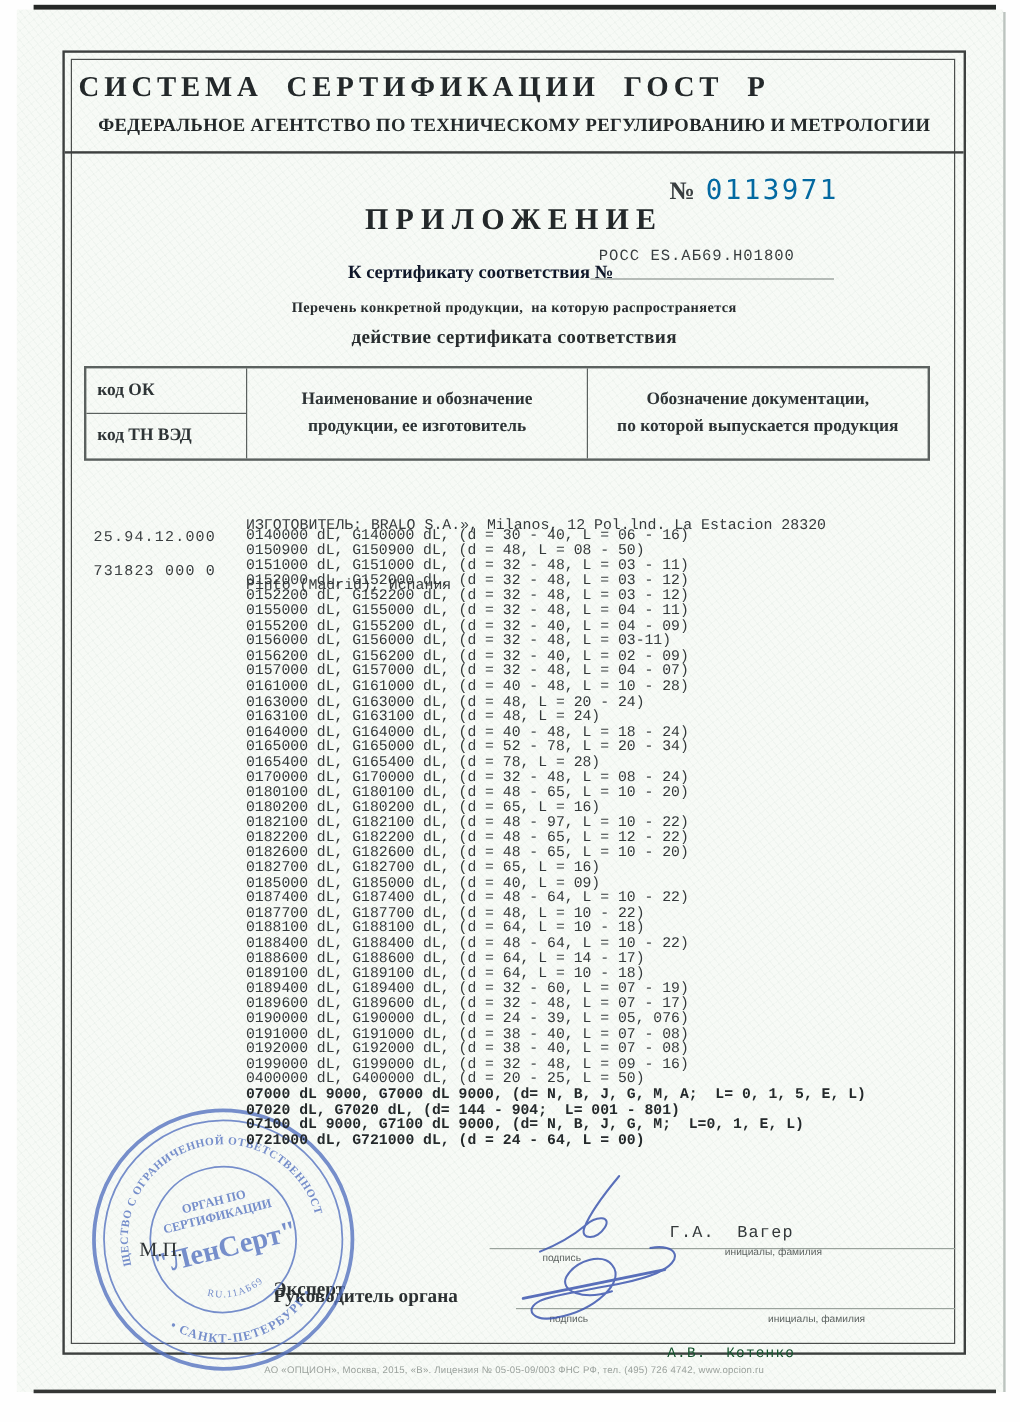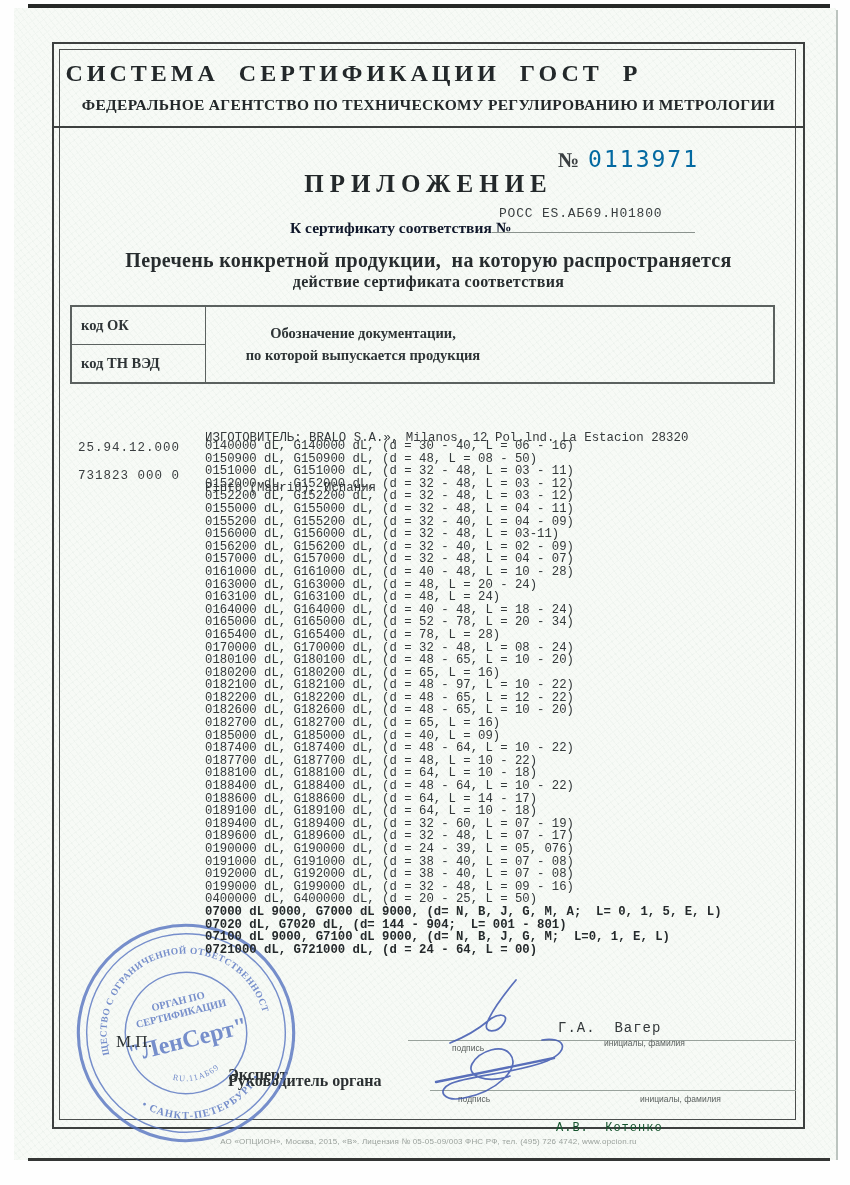--- a/index.html
+++ b/index.html
@@ -28,26 +28,26 @@
 
   .title{position:absolute;left:54px;top:170px;width:749px;text-align:center;font-weight:bold;
          font-size:25px;letter-spacing:6px;color:#23282a;}
 
   .cert-label{position:absolute;left:290px;top:219px;font-weight:bold;font-size:15.5px;color:#0f172a;}
   .cert-number{position:absolute;left:499px;top:206px;font-family:"Liberation Mono",monospace;
                font-size:13px;letter-spacing:.8px;color:#383d3f;white-space:pre;}
   .cert-underline{position:absolute;left:492px;top:232px;width:203px;border-top:1px solid #8a928d;}
 
   .sub1{position:absolute;left:54px;top:249px;width:749px;text-align:center;font-weight:bold;
-        font-size:20px;letter-spacing:.3px;color:#272c2e;white-space:pre;}
+        font-size:12px;letter-spacing:.3px;color:#272c2e;white-space:pre;}
   .sub2{position:absolute;left:54px;top:273px;width:749px;text-align:center;font-weight:bold;
         font-size:16px;letter-spacing:.3px;color:#272c2e;}
 
   .thead{position:absolute;left:70px;top:305px;width:701px;height:75px;border:2px solid #5b615f;
-         display:grid;grid-template-columns:134px 284px 1fr;background:transparent;gap:15px;}
+         display:grid;grid-template-columns:134px 284px 1fr;background:transparent;}
   .thead .c1{border-right:1px solid #5b615f;display:flex;flex-direction:column;}
   .thead .c1 .cell{flex:1;display:flex;align-items:center;padding-left:9px;
                    font-size:14.5px;font-weight:bold;color:#2e3436;}
   .thead .c1 .cell.top{border-bottom:1px solid #5b615f;}
   .thead .c2{border-right:1px solid #5b615f;}
   .thead .c2,.thead .c3{display:flex;flex-direction:column;align-items:center;justify-content:center;
          text-align:center;font-size:14.5px;font-weight:bold;color:#2e3436;line-height:1.5;}
 
   .mono{font-family:"Liberation Mono",monospace;}
   .mfr{position:absolute;left:205px;top:397px;font-size:12.4px;line-height:16.5px;
@@ -111,20 +111,24 @@
   <div class="cert-number mono">РОСС ES.АБ69.Н01800</div>
   <div class="cert-underline"></div>
 
   <div class="sub1">Перечень конкретной продукции,  на которую распространяется</div>
   <div class="sub2">действие сертификата соответствия</div>
 
   <div class="thead">
     <div class="c1">
       <div class="cell top">код ОК</div>
       <div class="cell">код ТН ВЭД</div>
+    </div>
+    <div class="c2">
+      <div>Наименование и обозначение</div>
+      <div>продукции, ее изготовитель</div>
     </div>
     <div class="c3">
       <div>Обозначение документации,</div>
       <div>по которой выпускается продукция</div>
     </div>
   </div>
 
   <div class="mfr mono">
     <div>ИЗГОТОВИТЕЛЬ: BRALO S.A.», Milanos, 12 Pol.lnd. La Estacion 28320</div>
     <div>Pinto (Madrid), Испания</div>

